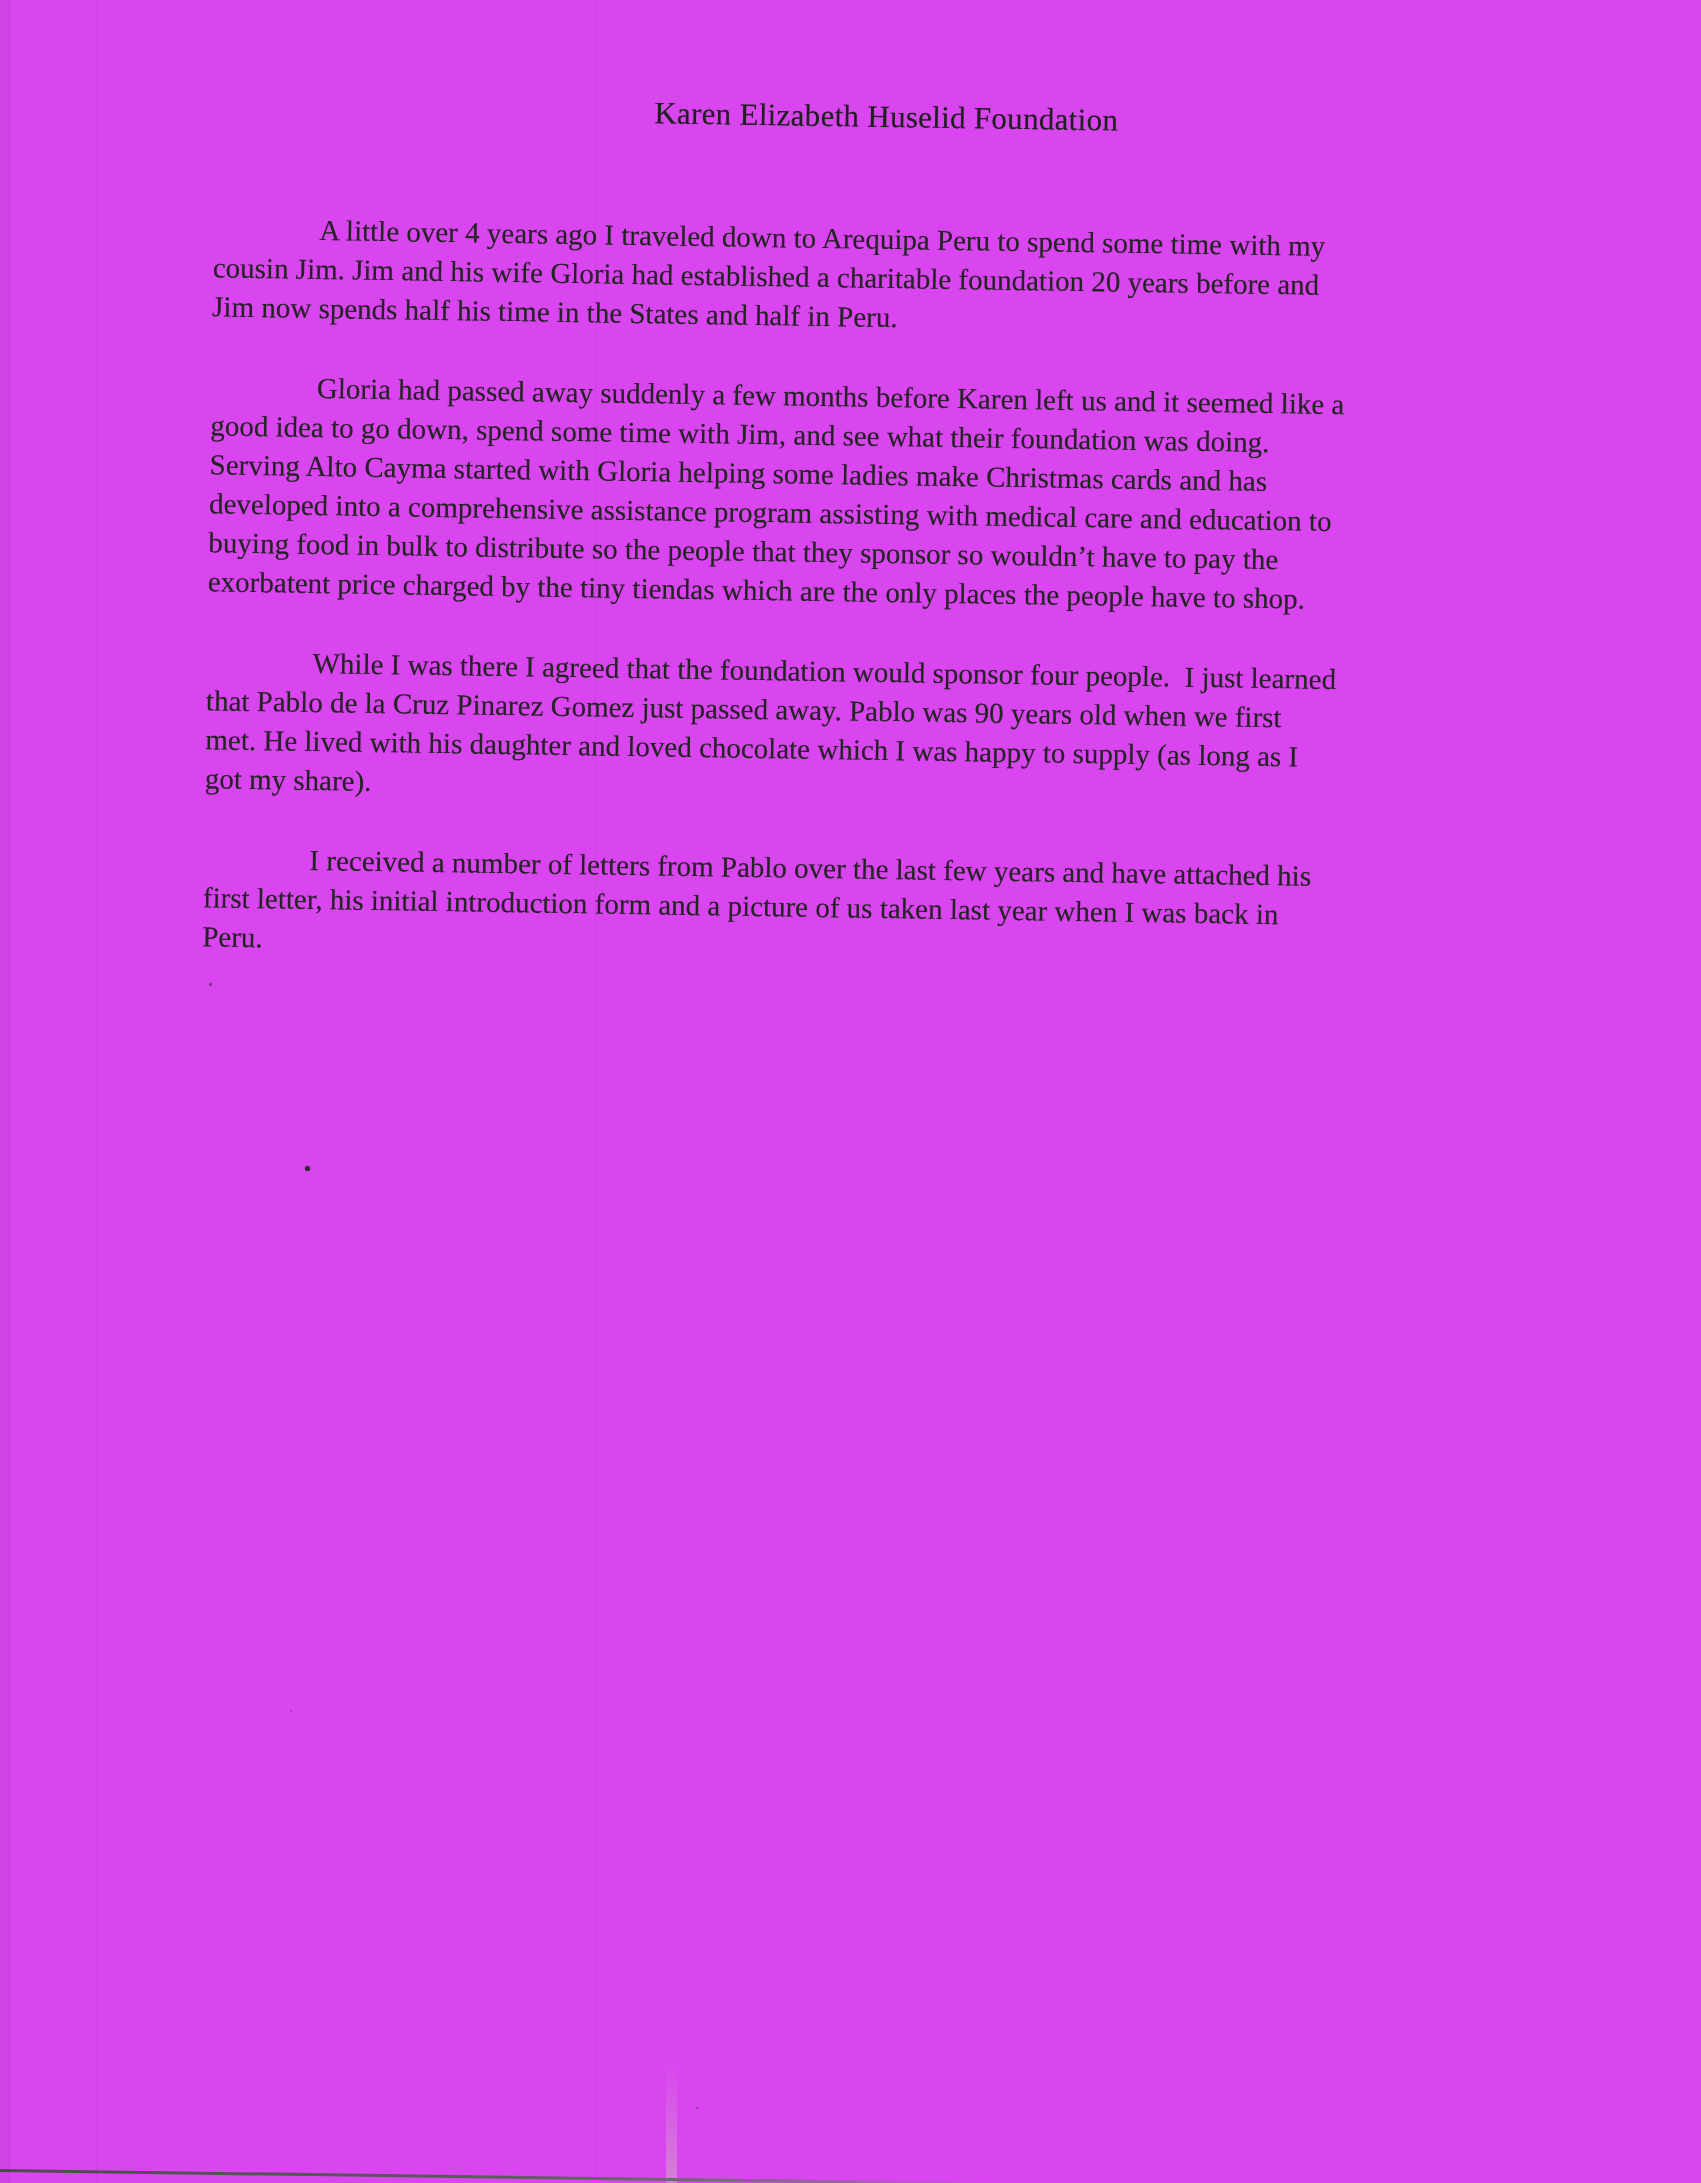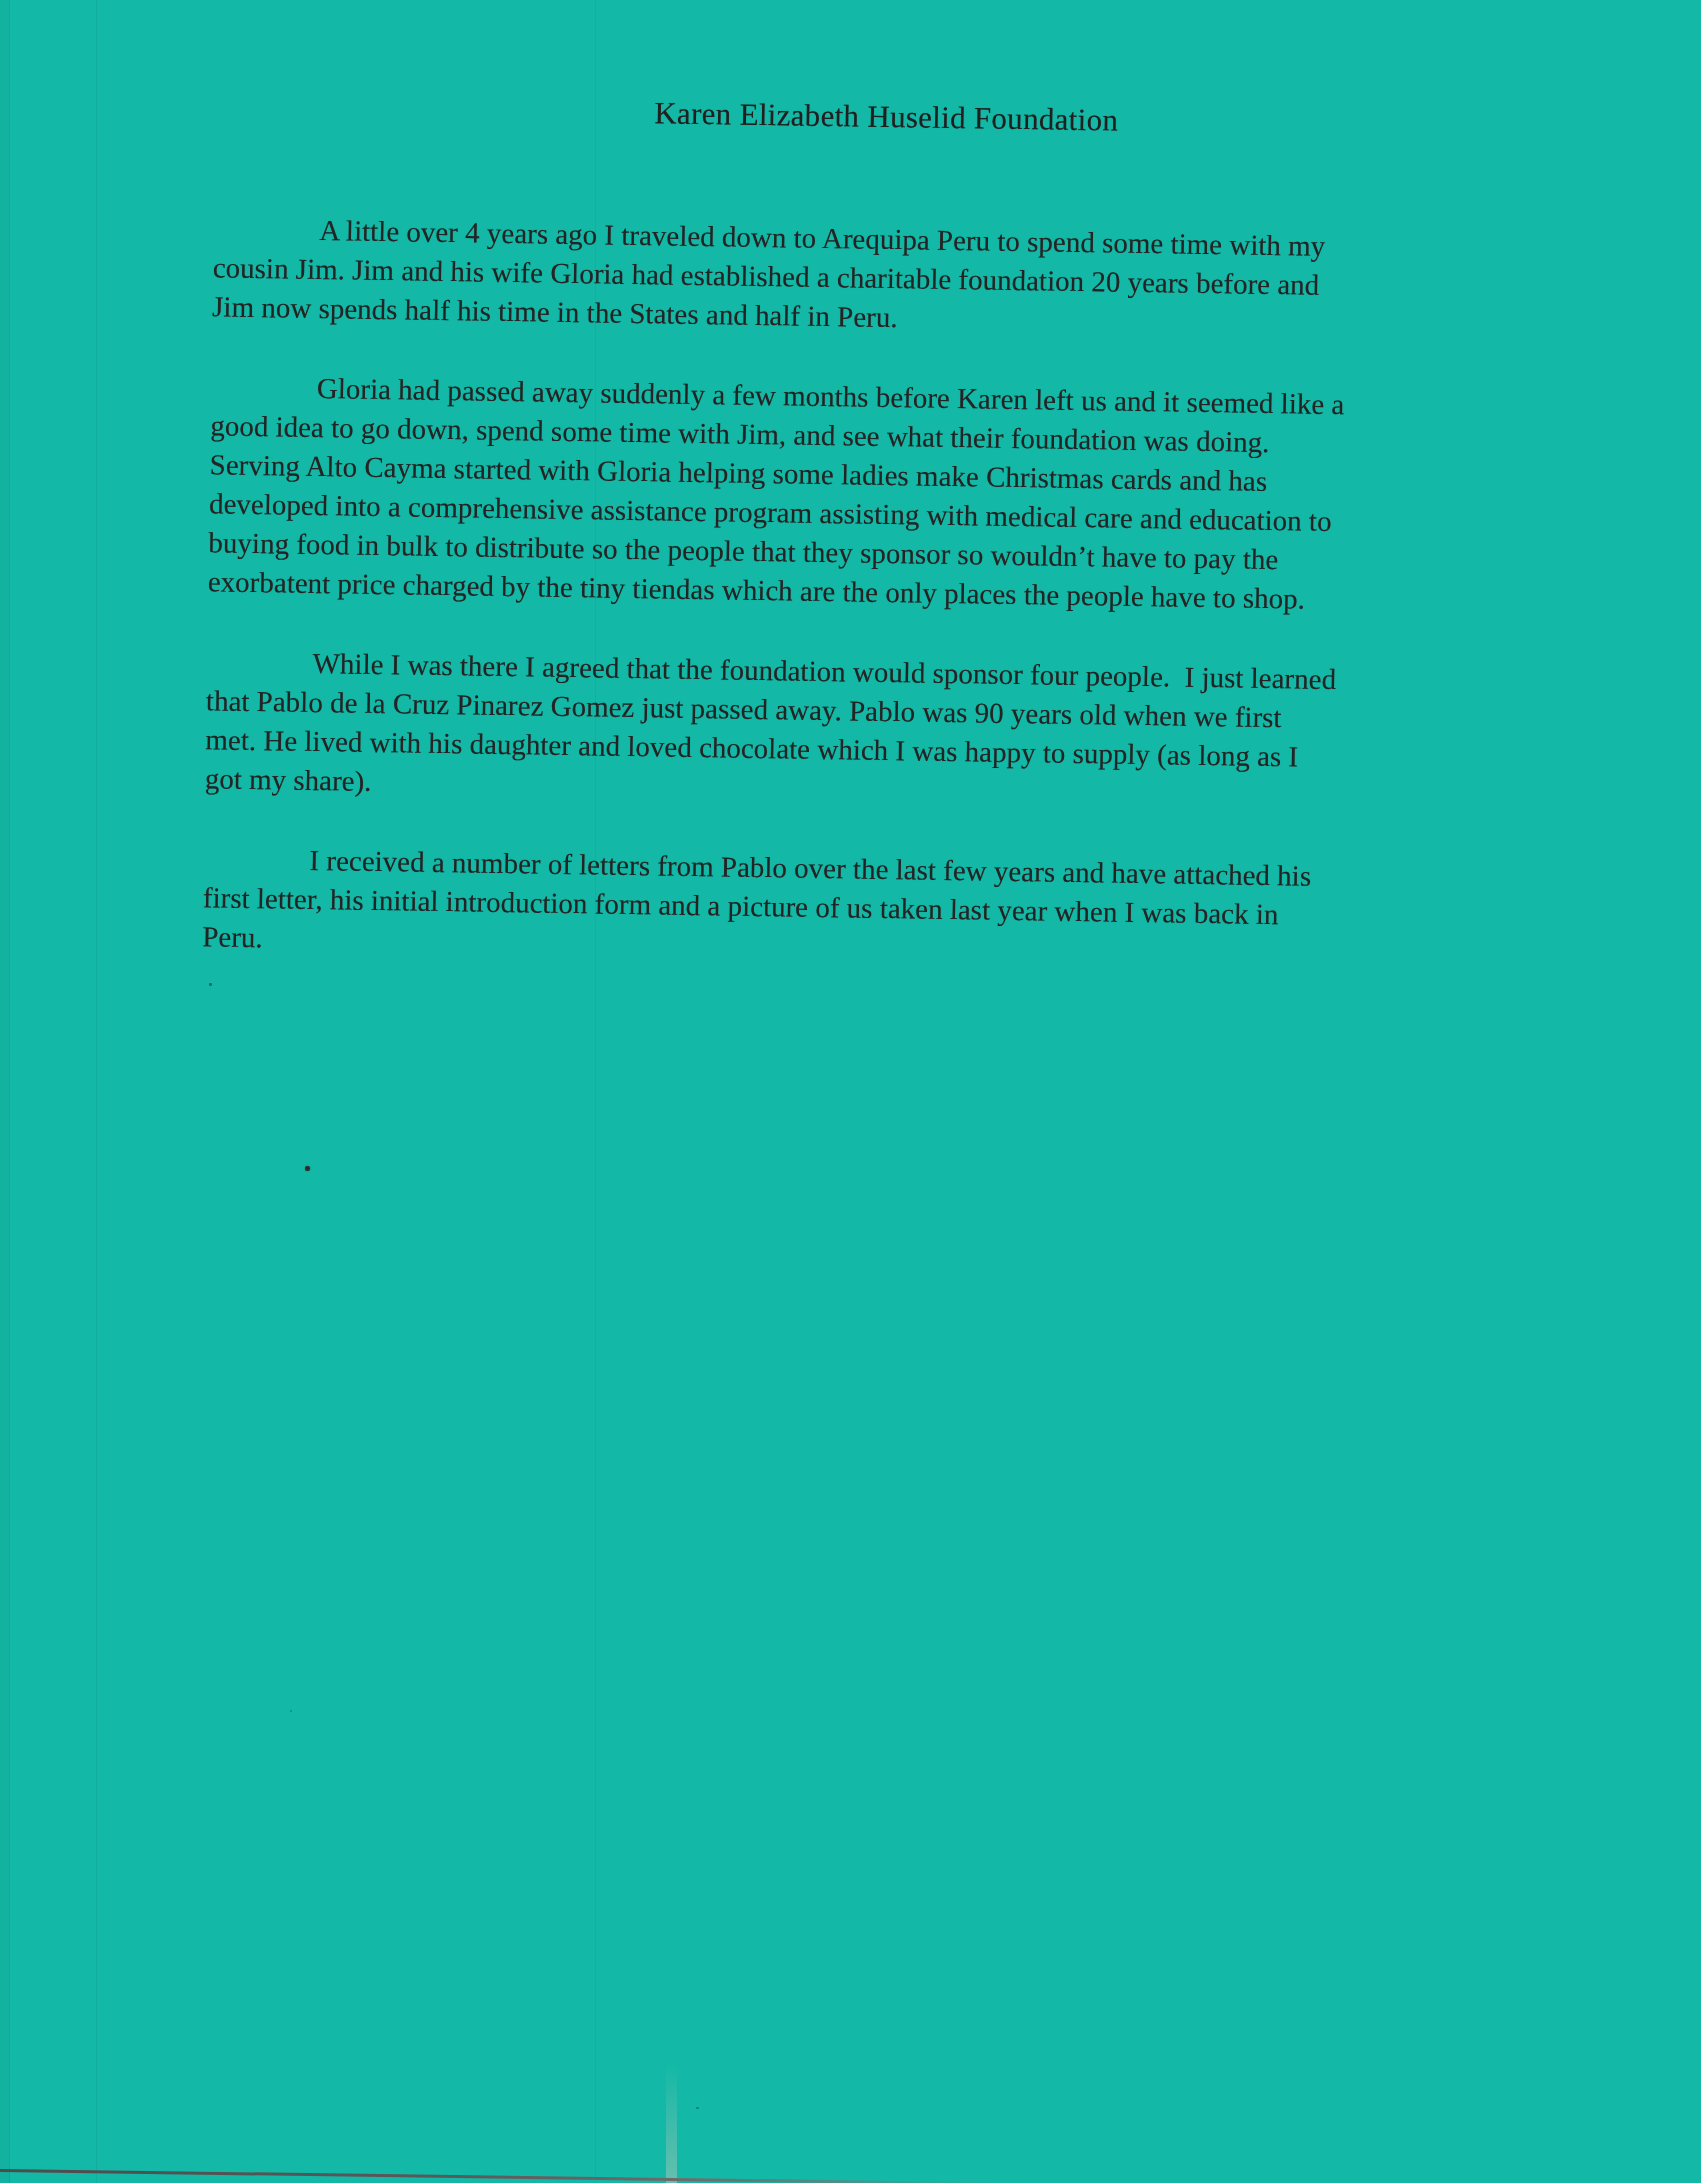--- a/index.html
+++ b/index.html
@@ -4,21 +4,21 @@
 <style>
   html, body {
     margin: 0;
     padding: 0;
     background: #ffffff;
   }
   .page {
     position: relative;
     width: 1702px;
     height: 2183px;
-    background: #14b8a6;
+    background: #d946ef;
     overflow: hidden;
     font-family: "Liberation Serif", serif;
     color: #242424;
   }
   
   .content {
     position: absolute;
     left: 0;
     top: 0;
     width: 1702px;

